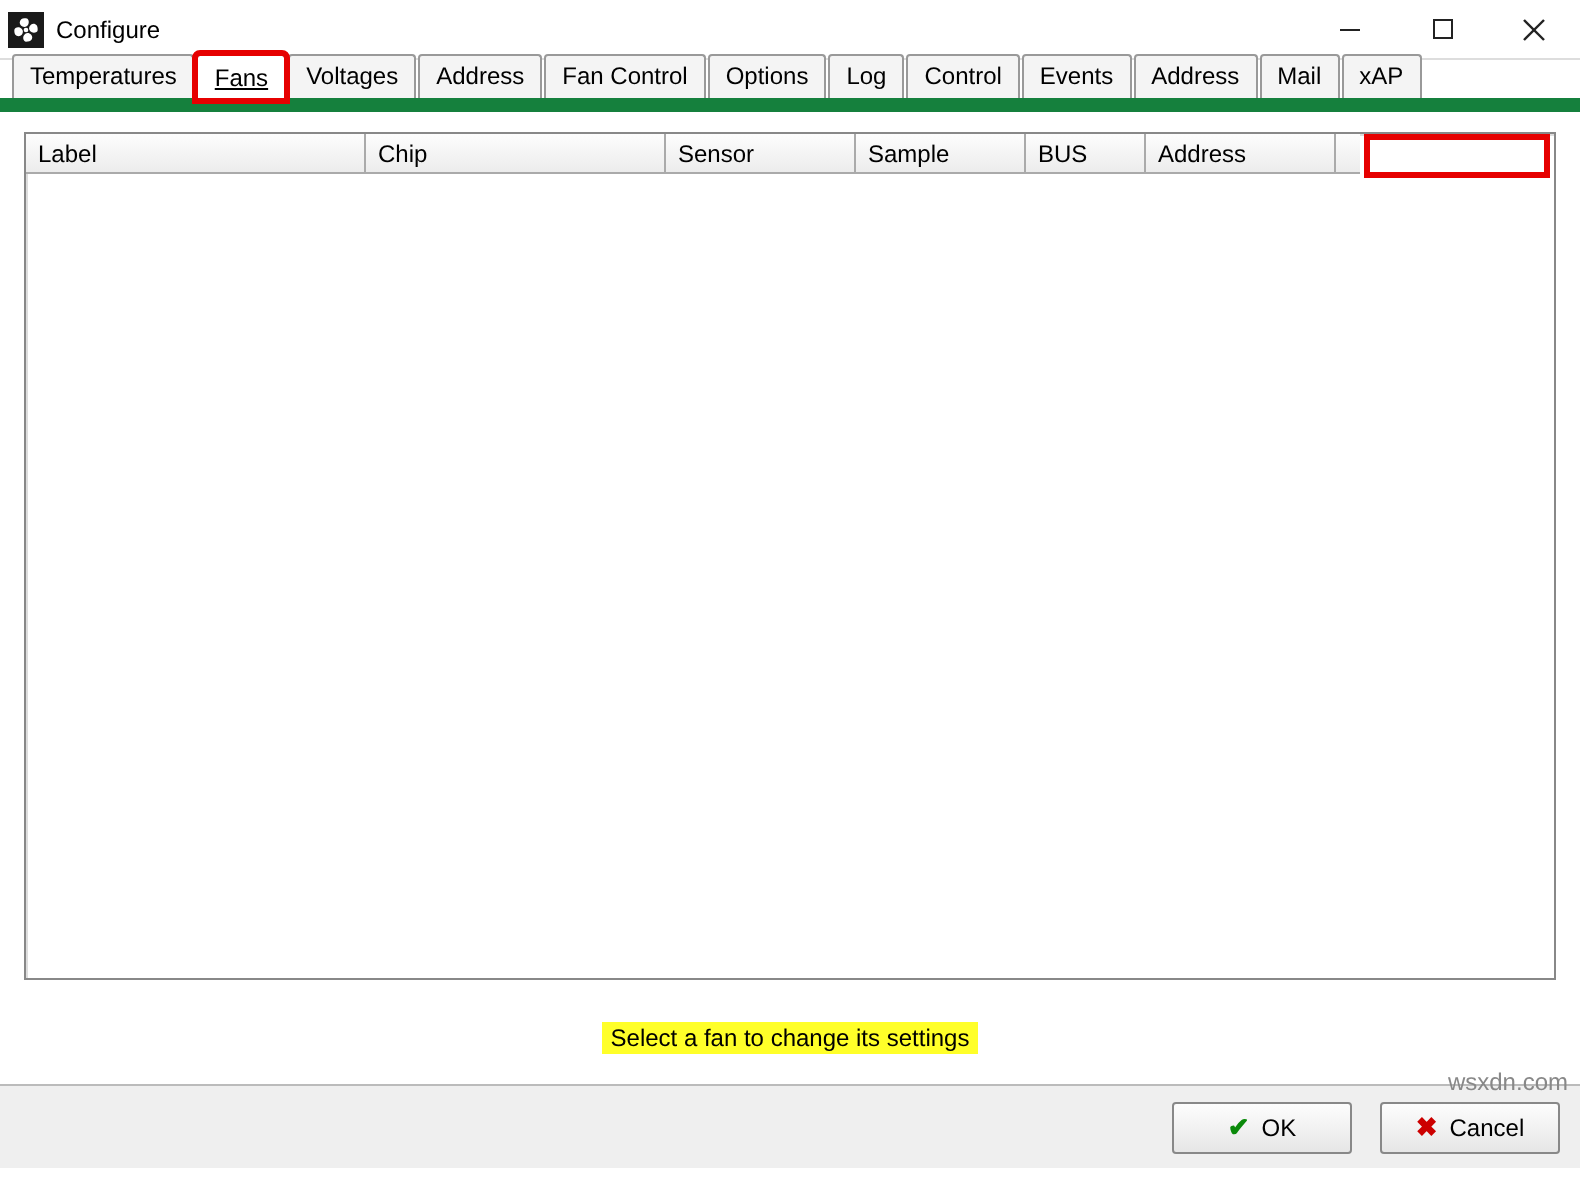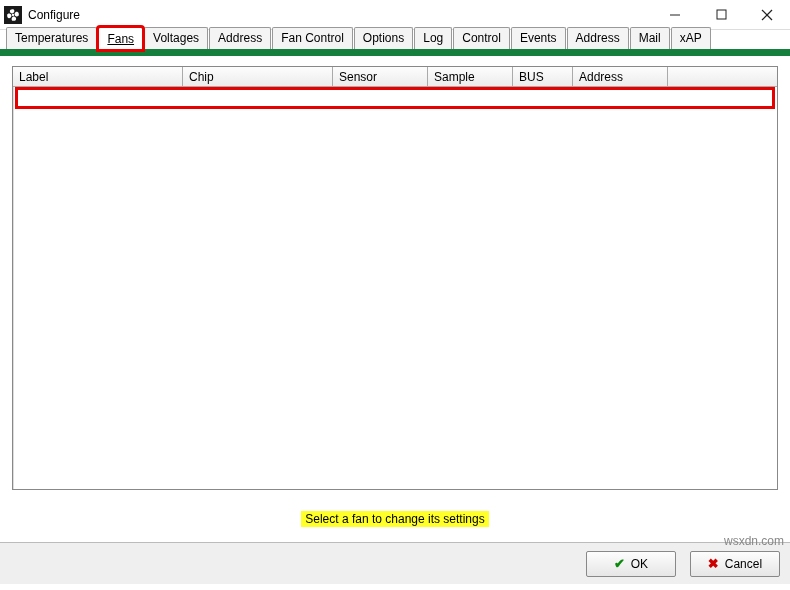--- a/index.html
+++ b/index.html
@@ -79,21 +79,21 @@
   }
   .content {
     padding: 10px 12px 6px 12px;
   }
   .grid-frame {
     border: 1px solid #888;
     height: 424px;
     background: #fff;
     box-shadow: inset 1px 1px 0 #ddd;
     display: flex;
-    flex-direction: column;
+    flex-direction: row;
   }
   .grid-header {
     display: flex;
     height: 20px;
     border-bottom: 1px solid #aaa;
     background: linear-gradient(#fdfdfd, #ececec);
   }
   .gh-cell {
     border-right: 1px solid #aaa;
     padding: 2px 6px;

